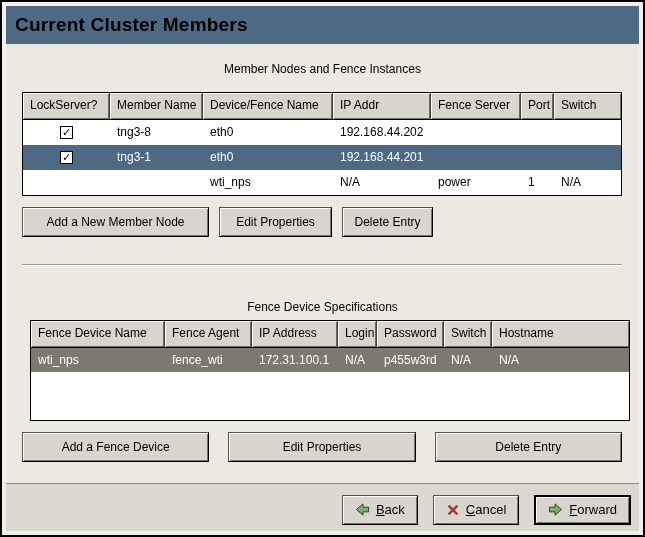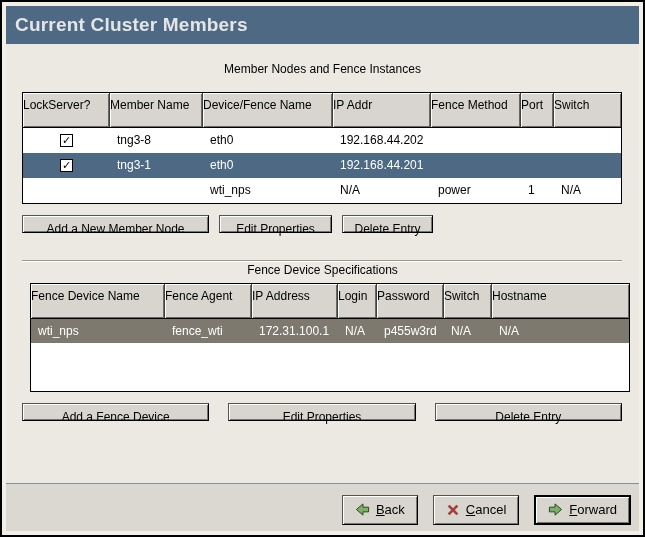--- a/index.html
+++ b/index.html
@@ -1,50 +1,50 @@
 <!DOCTYPE html>
 <html style="--titlebar: #4d6984; --selection: #4d6984; --selection_unfocused: #7d796f; --cancel_red: #a23e3e; --arrow_green: #7daf68;"><head>
 <meta charset="utf-8">
 <style>
   * { box-sizing: border-box; margin: 0; padding: 0; }
   html,body { width:645px; height:537px; }
   body { font-family: "Liberation Sans", "DejaVu Sans", sans-serif; font-size:12px; color:#000; overflow:hidden; }
 
   .window { width:645px; height:537px; border:2px solid #000; background:#f2efe9; padding:4px; display:flex; flex-direction:column; }
-  .titlebar { height:38px; flex:0 0 38px; background:var(--titlebar,#4d6984); color:#e5e5e5; font-size:19px; font-weight:bold; line-height:38px; padding-left:9px; letter-spacing:0.2px; }
+  .titlebar { height:38px; flex:0 0 38px; background:var(--titlebar,#4d6984); color:#000000; font-size:19px; font-weight:bold; line-height:38px; padding-left:9px; letter-spacing:0.2px; }
   .content { flex:1 1 auto; background:#ece9e2; display:flex; flex-direction:column; padding:0 16px; overflow:hidden; }
 
   .caption { text-align:center; font-size:12px; line-height:16px; }
   .caption1 { margin-top:17px; }
-  .caption2 { }
+  .caption2 { margin-top:33px; }
 
   .tbl { width:600px; border:1px solid #000; background:#fff; }
   .tbl1 { margin-top:15px; }
   .tbl2 { margin-top:5px;margin-left:8px; }
   .grid { display:grid; }
   .g1 { grid-template-columns:87px 93px 130px 98px 90px 33px 1fr; }
   .g2 { grid-template-columns:134px 87px 86px 39px 67px 48px 1fr; }
   .thead { border-bottom:1px solid #000; }
-  .hc { background:#d8d5ce; height:34px; line-height:25px; white-space:nowrap; overflow:hidden;
+  .hc { background:#d8d5ce; height:26px; line-height:25px; padding-left:7px; white-space:nowrap; overflow:hidden;
         box-shadow: inset 1px 1px 0 #fff, inset -1px -1px 0 #6b6963; border-right:1px solid #41403c; }
   .hc:last-child { border-right:none; }
   .trow { height:25px; line-height:25px; background:#fff; }
   .trow2 { height:24px; line-height:24px; }
   .cell { padding-left:7px; white-space:nowrap; overflow:hidden; }
   .cell-ck { display:flex; align-items:center; justify-content:center; padding:0; }
   .sel-blue { background:var(--selection,#4d6984); color:#fff; }
   .sel-gray { background:var(--selection_unfocused,#7d796f); color:#fff; }
   .tbody2-fill { height:48px; background:#fff; }
 
   .checkbox { width:13px; height:13px; background:#fff; border:1px solid #000; font-size:11px; line-height:11px; text-align:center; font-weight:bold; color:#000; }
 
   .btnrow { display:flex; }
   .btnrow1 { margin-top:11px; gap:10px; }
   .btnrow2 { margin-top:11px; gap:19px; width:600px; }
-  .gbtn { height:18px; background:#d8d5ce; border:1px solid; border-color:#55534e #000 #000 #55534e;
+  .gbtn { height:30px; background:#d8d5ce; border:1px solid; border-color:#55534e #000 #000 #55534e;
           box-shadow: inset 1px 1px 0 #fff, inset -1px -1px 0 #77756f;
           font-family:inherit; font-size:12px; color:#000; text-align:center; line-height:26px; cursor:default; }
   .b1a { width:187px; } .b1b { width:170px; } .b1c { width:113px; } .b1d { width:91px; }
   .btnrow2 .gbtn { flex:1 1 0; }
 
   .separator { margin-top:27px; width:600px; height:2px; border-top:1px solid #9a978e; border-bottom:1px solid #fff; }
 
   .footer { margin:auto -20px -4px -20px; height:52px; flex:0 0 52px; background:#dbd8d1; border-top:1px solid #7e90a1;
             display:flex; align-items:center; justify-content:flex-end; gap:15px; padding-right:12px; }
   .fbtn { height:30px; background:#d8d5ce; border:1px solid; border-color:#55534e #000 #000 #55534e;
@@ -67,21 +67,21 @@
   <div class="content">
 
     <div class="caption caption1">Member Nodes and Fence Instances</div>
 
     <div class="tbl tbl1">
       <div class="grid g1 thead">
         <div class="hc">LockServer?</div>
         <div class="hc">Member Name</div>
         <div class="hc">Device/Fence Name</div>
         <div class="hc">IP Addr</div>
-        <div class="hc">Fence Method</div>
+        <div class="hc">Fence Server</div>
         <div class="hc">Port</div>
         <div class="hc">Switch</div>
       </div>
       <div class="grid g1 trow">
         <div class="cell cell-ck">
           <span class="checkbox">✓</span>
         </div>
         <div class="cell">tng3-8</div>
         <div class="cell">eth0</div>
         <div class="cell">192.168.44.202</div>

